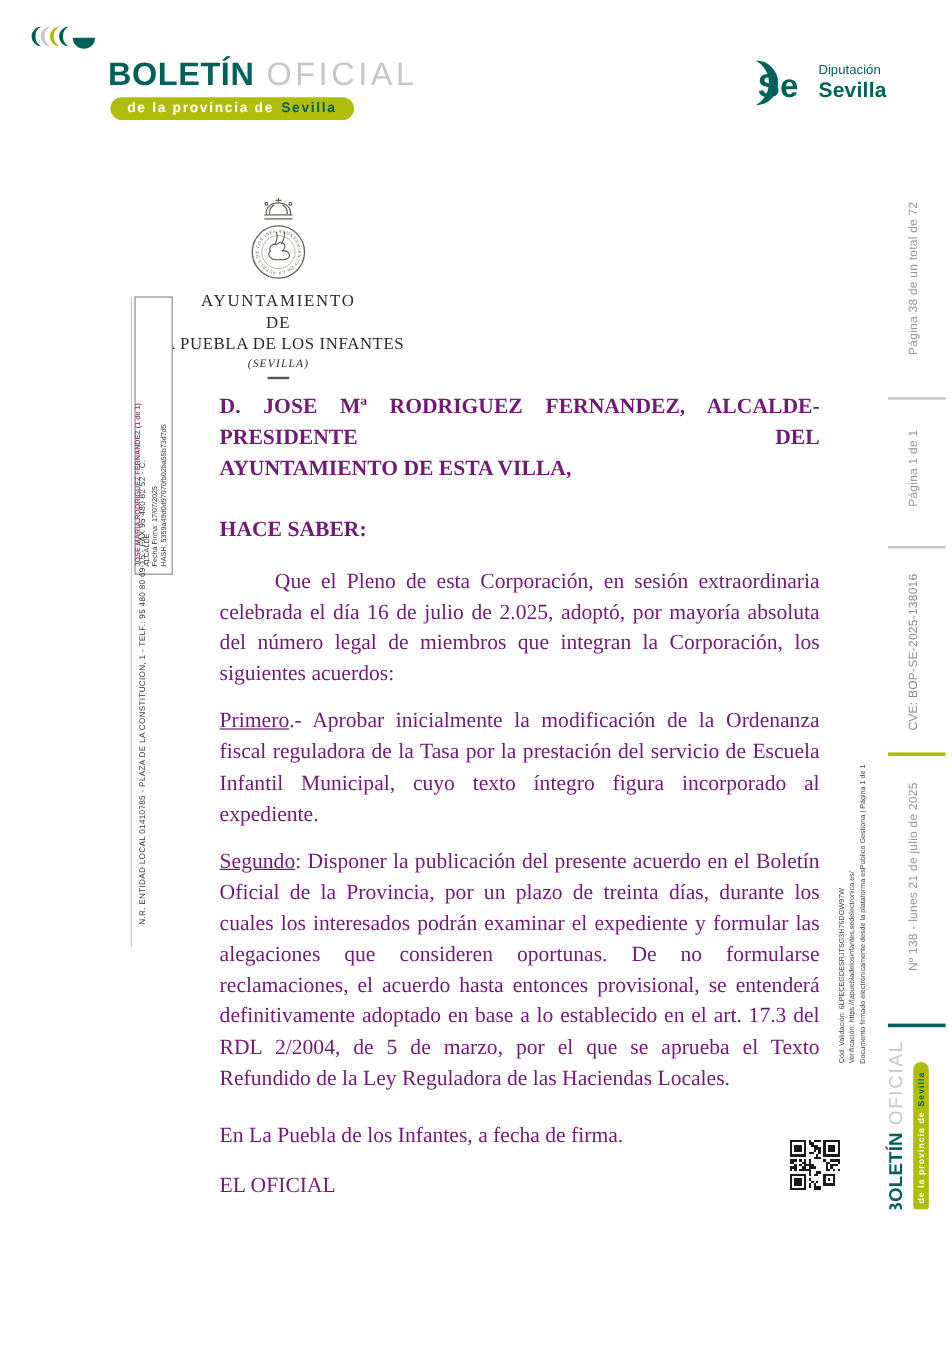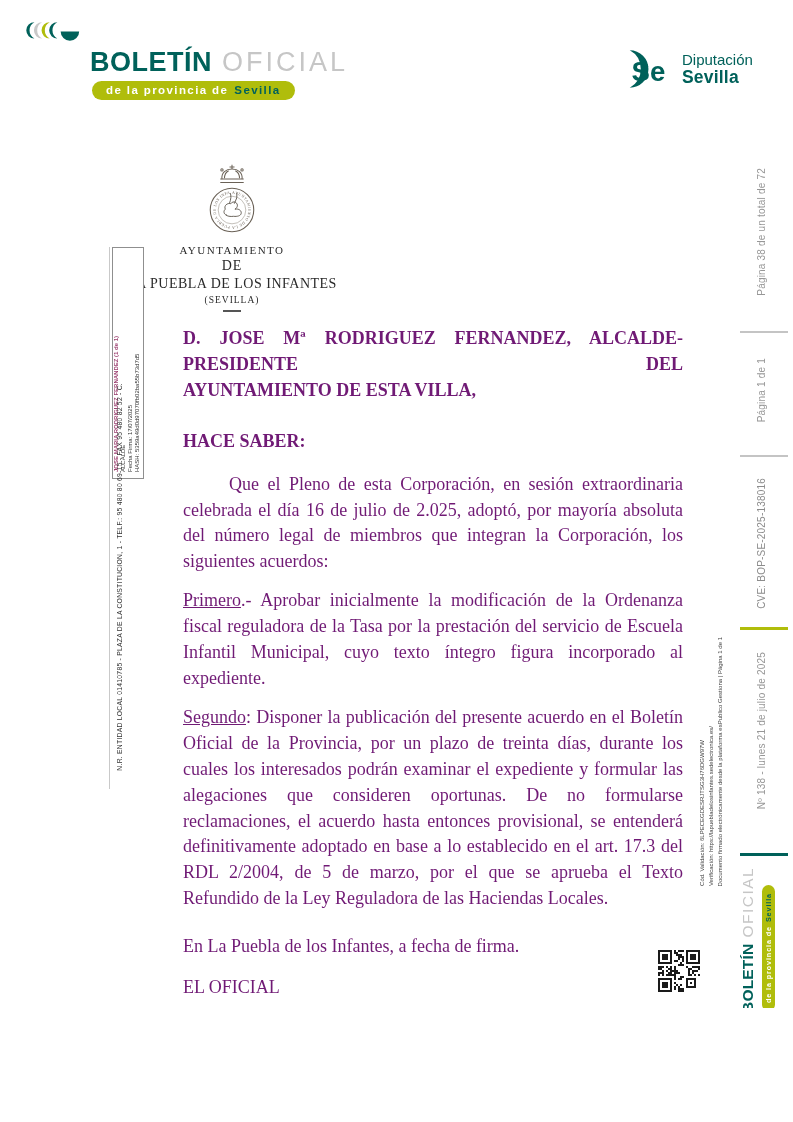--- a/index.html
+++ b/index.html
@@ -20,30 +20,30 @@
   .brand-title{display:flex;align-items:baseline;gap:10px;font-family:"Liberation Sans",sans-serif;}
   .brand-bold{font-size:27px;font-weight:bold;color:var(--teal);letter-spacing:.5px;}
   .brand-light{font-size:27px;font-weight:normal;color:var(--lgray);letter-spacing:3px;}
   .brand-pill{display:inline-flex;align-items:baseline;gap:6px;margin-top:3px;margin-left:2px;
     background:var(--olive);border-radius:11px;padding:3px 14px 4px 14px;
     font-size:11.5px;font-weight:bold;color:#fff;letter-spacing:1.4px;}
   .brand-pill .city{color:var(--teal);}
   
   .dipu{position:absolute;left:612px;top:47px;display:flex;align-items:center;gap:6px;color:var(--teal);}
   .dipu-names{display:flex;flex-direction:column;line-height:1.05;}
-  .dipu-n1{font-size:15px;}
+  .dipu-n1{font-size:11px;}
   .dipu-n2{font-size:17.5px;font-weight:bold;letter-spacing:.2px;}
   
   .seal-block{position:absolute;left:126px;top:160px;width:212px;text-align:center;
     font-family:"Liberation Serif",serif;color:#2a2a2a;}
   .seal-block svg{display:block;margin:0 auto;}
-  .seal-l1{font-size:11px;letter-spacing:1.5px;margin-top:4px;}
+  .seal-l1{font-size:14px;letter-spacing:1.5px;margin-top:4px;}
   .seal-l2{font-size:14px;letter-spacing:1px;margin-top:2px;}
   .seal-l3{font-size:14px;letter-spacing:.5px;margin-top:2px;white-space:nowrap;}
-  .seal-l4{font-size:9.5px;letter-spacing:1px;margin-top:3px;}
+  .seal-l4{font-size:9.5px;letter-spacing:1px;margin-top:3px;font-style:italic;}
   .seal-rule{width:18px;height:1.5px;background:#555;margin:5px auto 0 auto;}
   
   .doc{position:absolute;left:183px;top:326px;width:500px;
     font-family:"Liberation Serif",serif;font-size:18px;line-height:1.44;color:#701a75;}
   .doc p{margin:0;text-align:justify;}
   .h-line1{font-weight:bold;text-align:justify;text-align-last:justify;}
   .h-line2{font-weight:bold;}
   .salutation{font-weight:bold;margin-top:25px !important;}
   .p-intro{margin-top:17px !important;text-indent:46px;}
   .p-acuerdo{margin-top:13px !important;}

